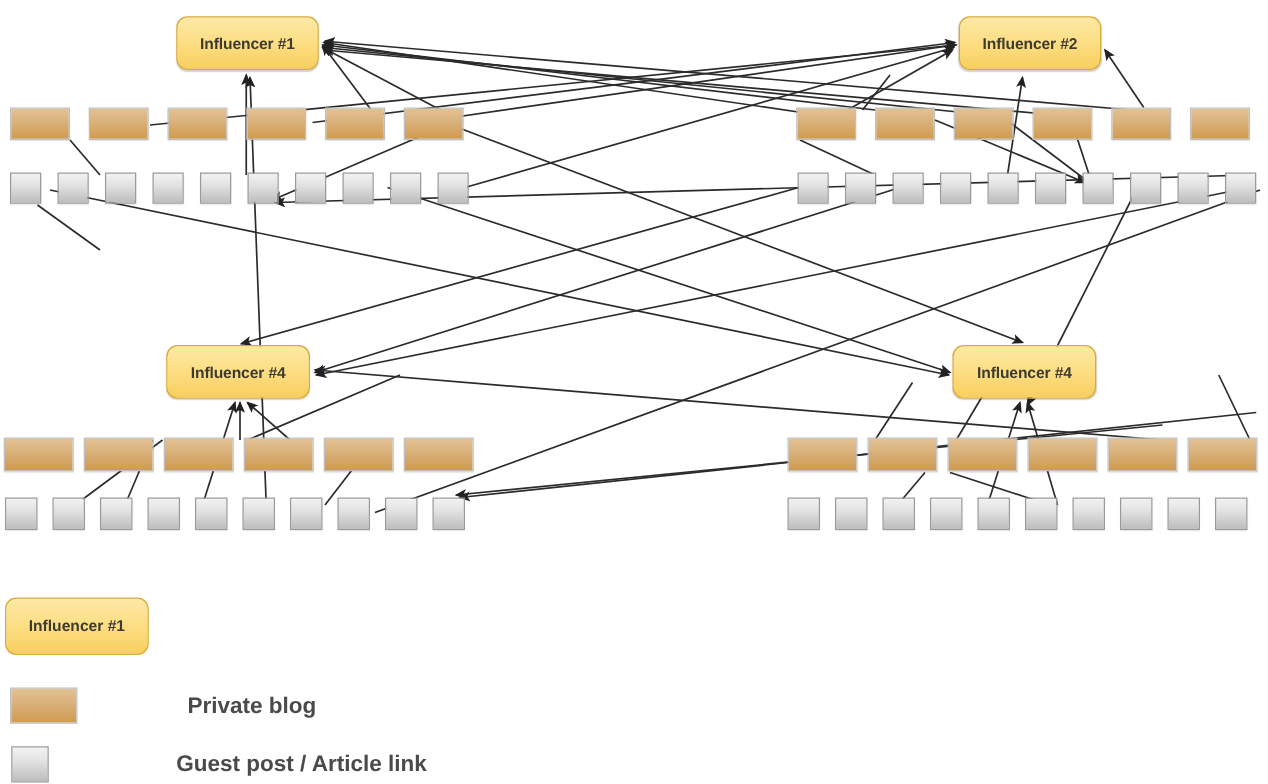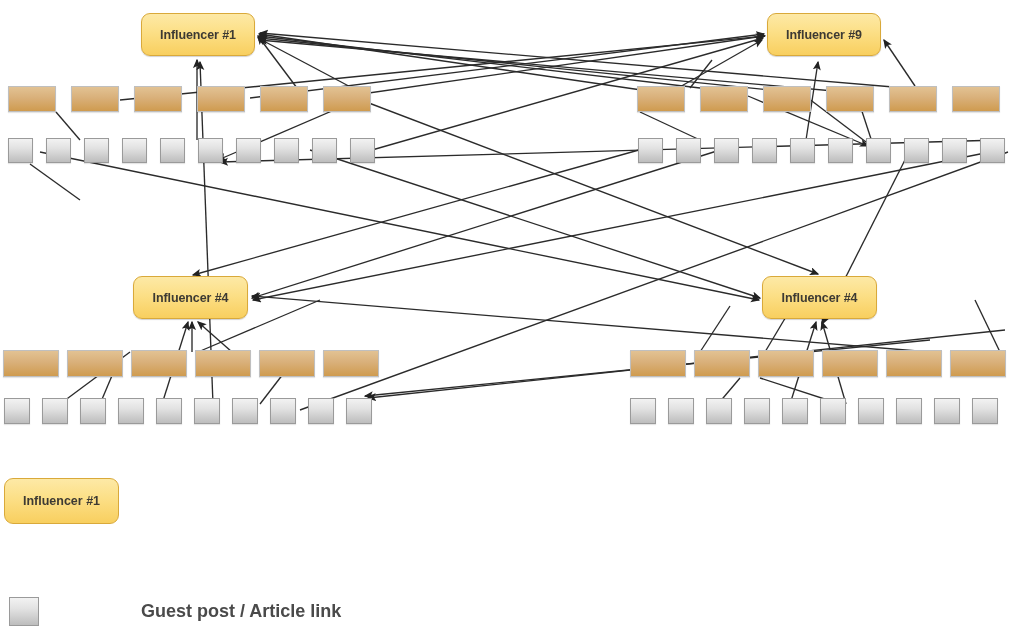--- a/index.html
+++ b/index.html
@@ -138,21 +138,21 @@
         <line x1="56" y1="112" x2="80" y2="140"></line>
         <line x1="30" y1="164" x2="80" y2="200"></line>
       </g>
   </svg>
 
   <div id="nodes">
       <div class="node influencer" style="left: 141px; top: 13px; width: 114px; height: 43px;">
         <span>Influencer #1</span>
       </div>
       <div class="node influencer" style="left: 767px; top: 13px; width: 114px; height: 43px;">
-        <span>Influencer #9</span>
+        <span>Influencer #2</span>
       </div>
       <div class="node influencer" style="left: 133px; top: 276px; width: 115px; height: 43px;">
         <span>Influencer #4</span>
       </div>
       <div class="node influencer" style="left: 762px; top: 276px; width: 115px; height: 43px;">
         <span>Influencer #4</span>
       </div>
       <div class="node blog" style="left: 8px; top: 86px; width: 48px; height: 26px;"></div>
       <div class="node blog" style="left: 71px; top: 86px; width: 48px; height: 26px;"></div>
       <div class="node blog" style="left: 134px; top: 86px; width: 48px; height: 26px;"></div>
@@ -218,18 +218,22 @@
       <div class="node guest" style="left: 934px; top: 398px; width: 26px; height: 26px;"></div>
       <div class="node guest" style="left: 972px; top: 398px; width: 26px; height: 26px;"></div>
     </div>
 
   <div id="legend">
       <div class="legend-row" style="left: 4px; top: 18px;">
         <div class="legend-influencer">
           <span>Influencer #1</span>
         </div>
       </div>
+      <div class="legend-row" style="left: 4px; top: 90px;">
+        <div class="legend-blog" style="margin-left: 4px;"></div>
+        <div class="legend-label" style="margin-left: 88px;">Private blog</div>
+      </div>
       <div class="legend-row" style="left: 4px; top: 137px; gap: 40px;">
         <div class="legend-guest" style="margin-left: 5px;"></div>
         <div class="legend-label" style="margin-left: 62px;">Guest post / Article link</div>
       </div>
     </div>
 </div>
 
 </body></html>

